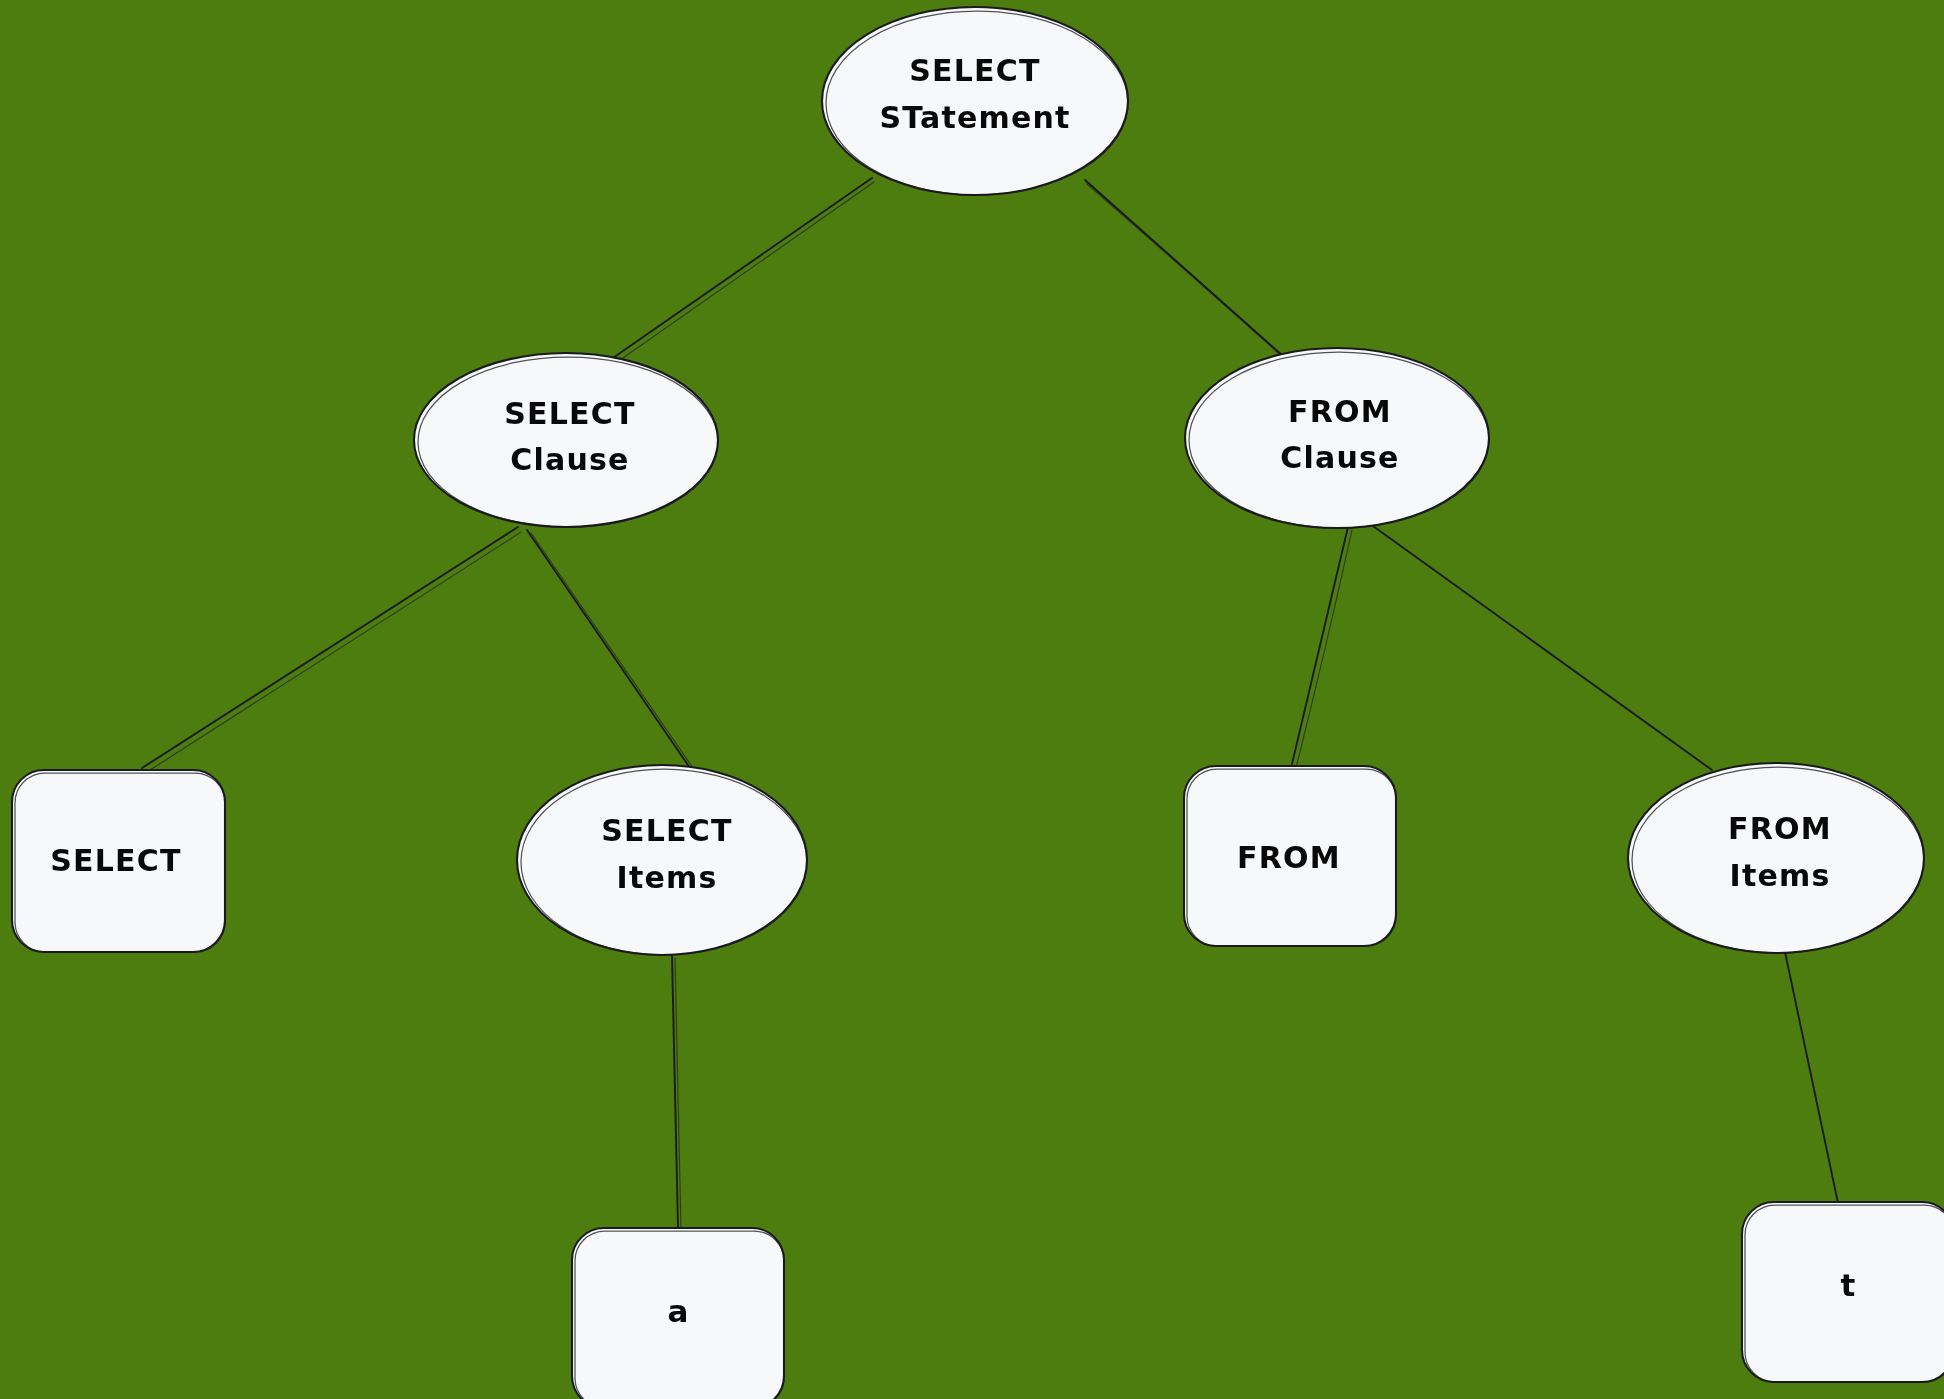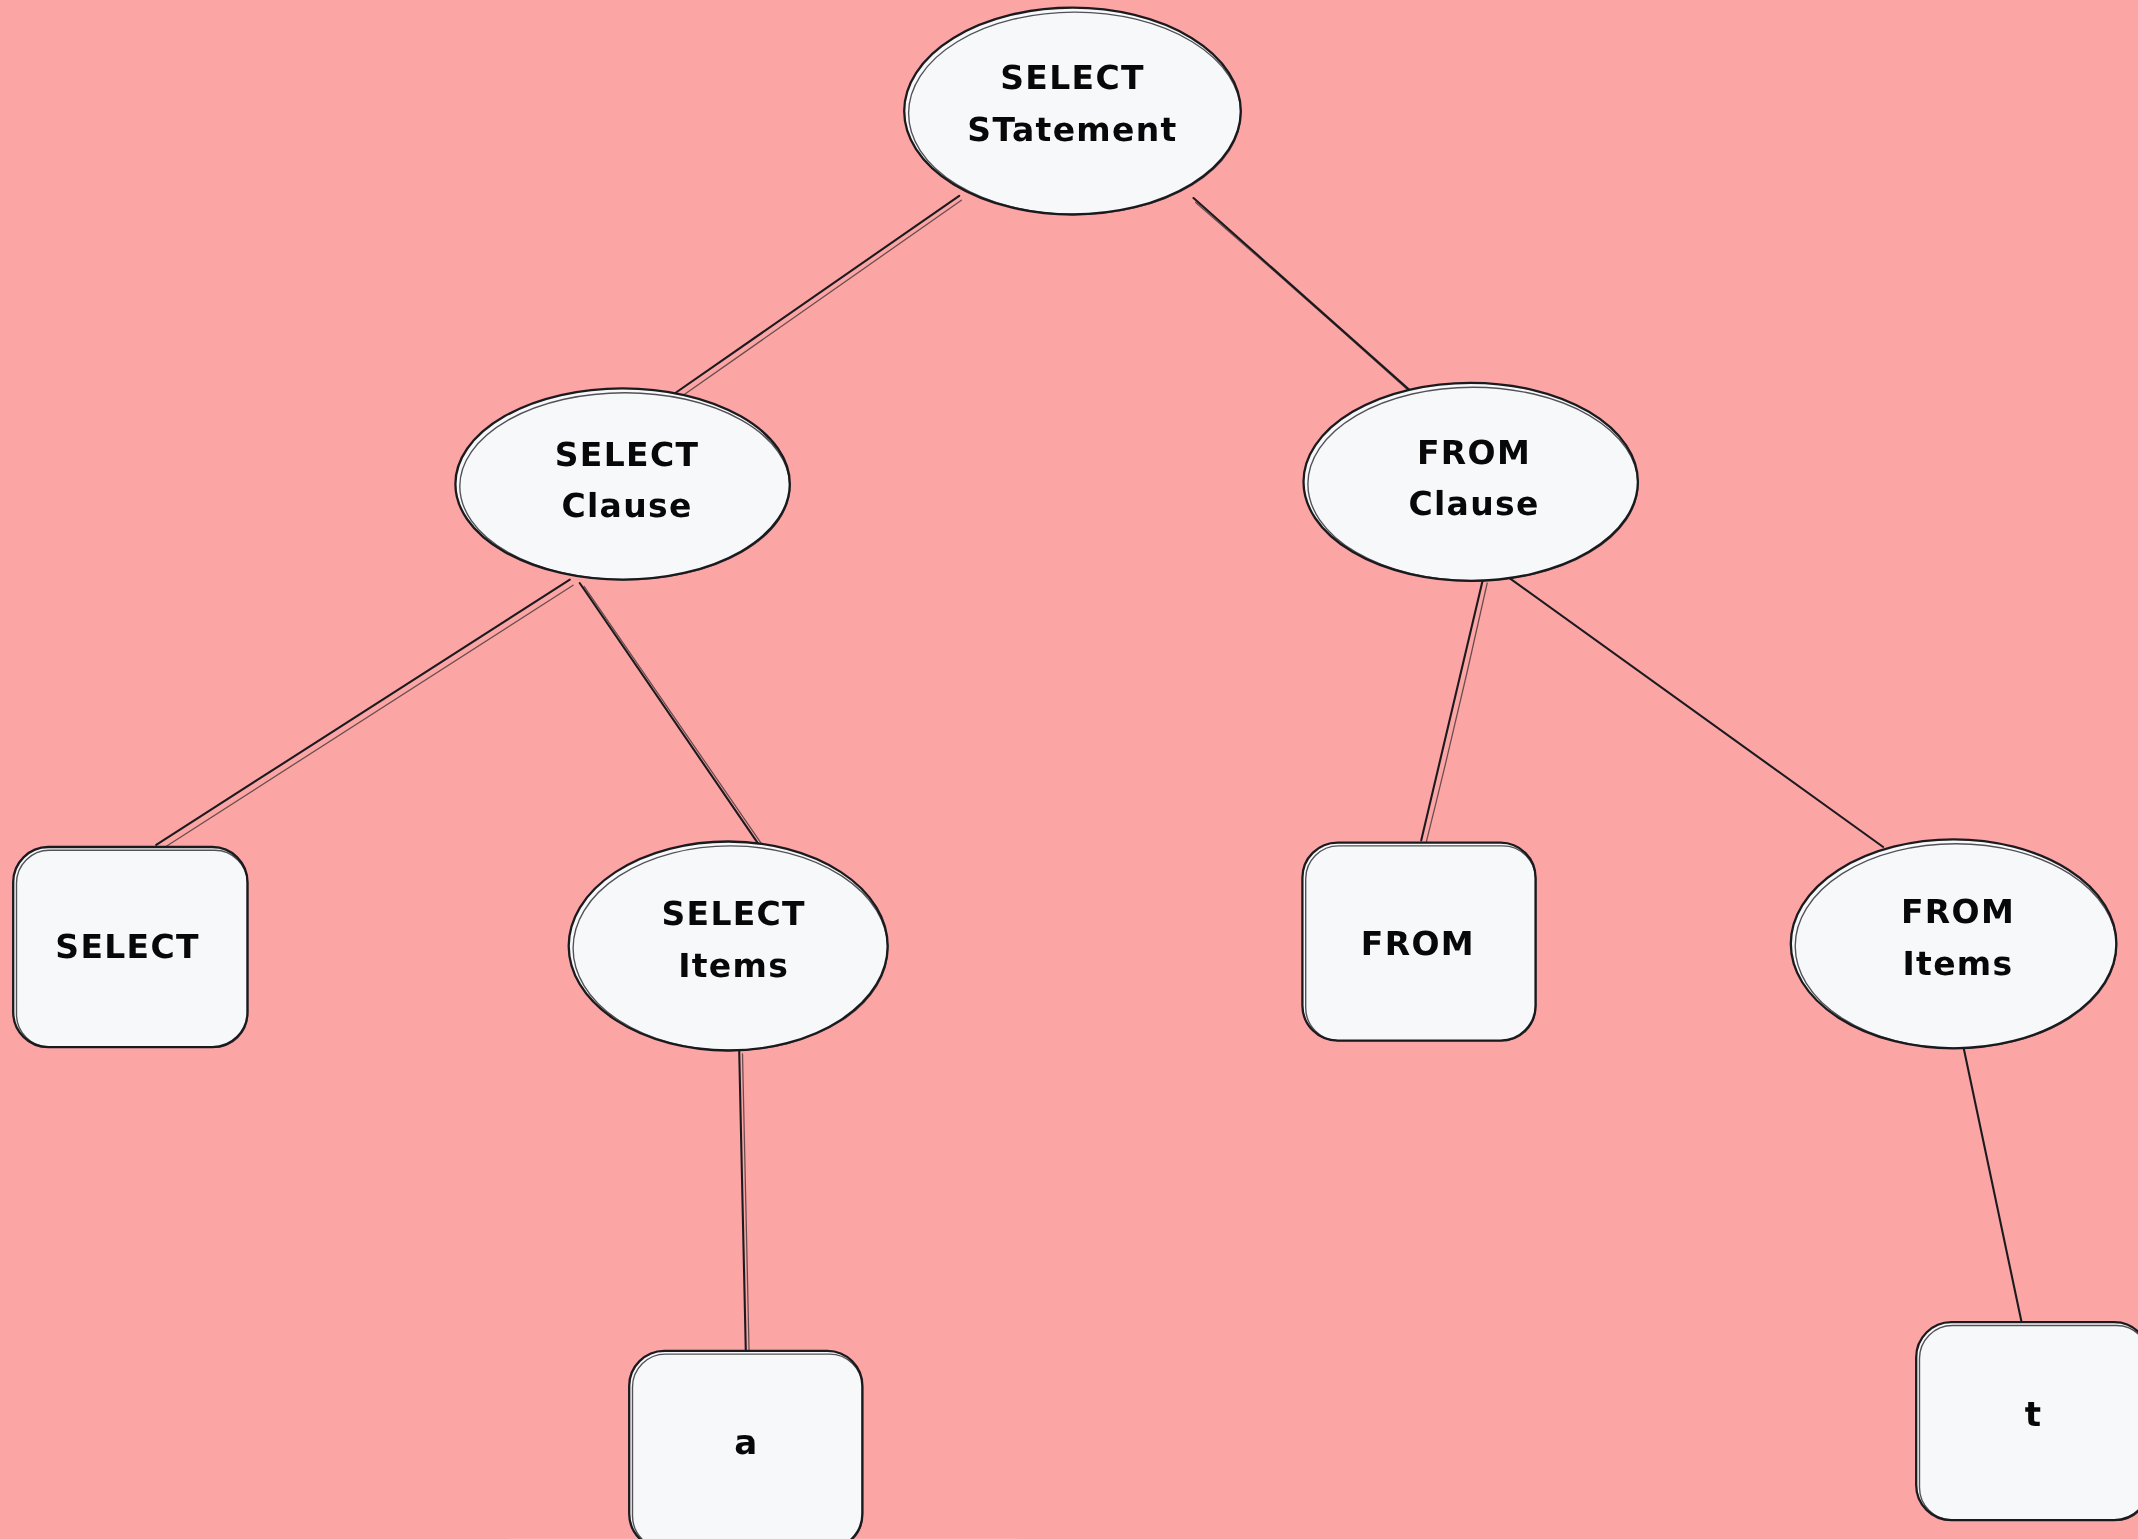--- a/index.html
+++ b/index.html
@@ -69,21 +69,21 @@
     font-size: 30px;
   }
   .node-label.single {
     font-size: 31px;
     letter-spacing: 0;
   }
 </style>
 </head>
 <body style="background: rgb(243, 244, 246);">
 
-<div id="canvas" style="background: #fca5a5;">
+<div id="canvas" style="background: #4d7c0f;">
   <svg id="diagram" viewBox="0 0 1944 1399" xmlns="http://www.w3.org/2000/svg">
 
     <g>
       <g>
         <path class="edge-line" d="M 872 178 L 610 360" stroke="#1b1b1f"></path>
         <path class="edge-line-ghost" d="M 874 182 Q 745 272 613 365" stroke="#1b1b1f"></path>
       </g>
       <g>
         <path class="edge-line" d="M 1085 180 L 1283 356" stroke="#1b1b1f"></path>
         <path class="edge-line-ghost" d="M 1087 184 Q 1188 272 1286 360" stroke="#1b1b1f"></path>

